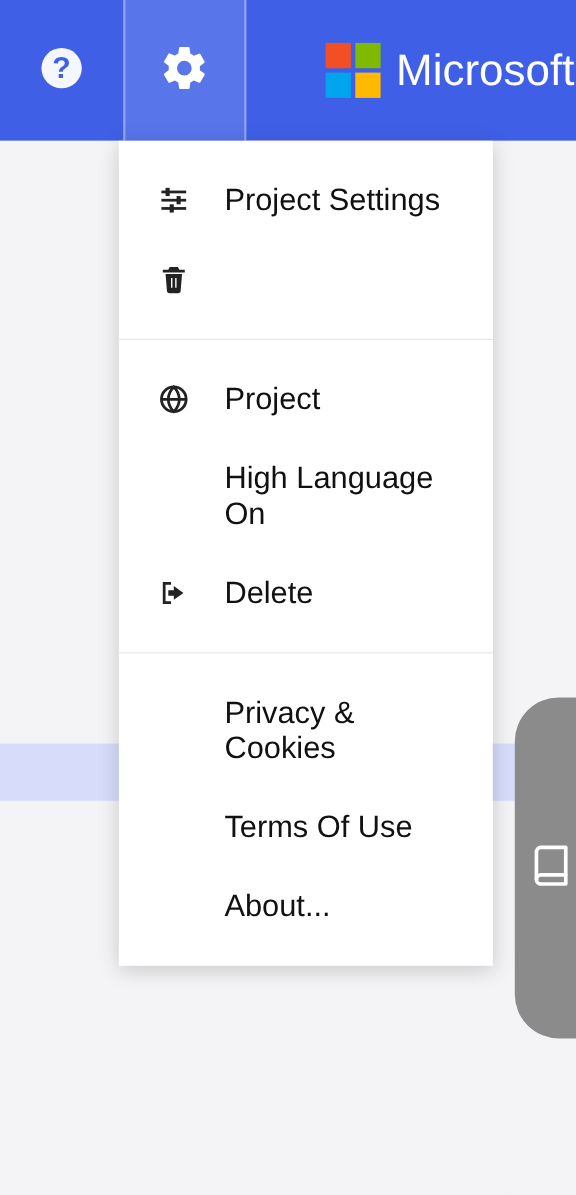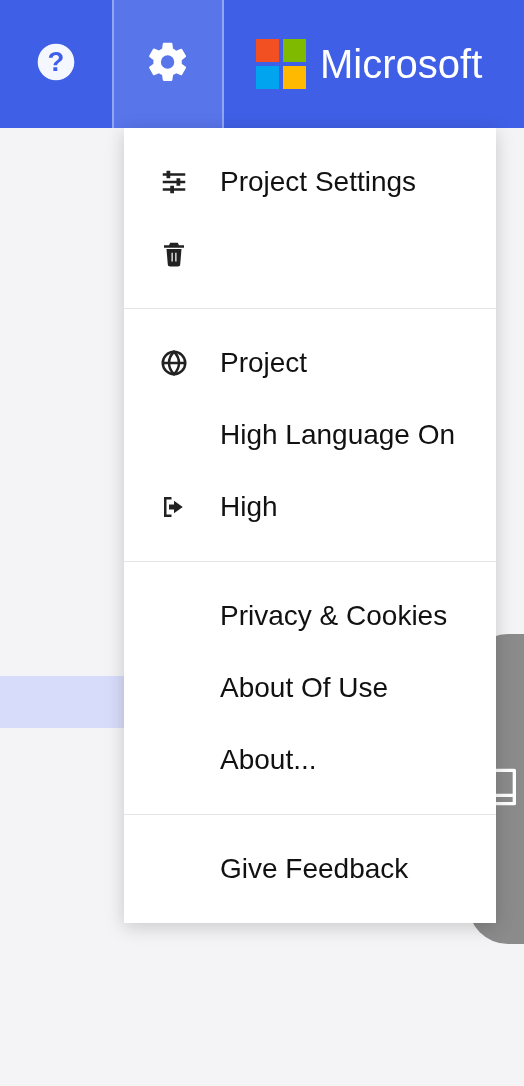--- a/index.html
+++ b/index.html
@@ -29,20 +29,21 @@
   .topbar-btn.active {
     background: #5875ea;
     border-left: 2px solid rgba(255,255,255,0.35);
     border-right: 2px solid rgba(255,255,255,0.35);
   }
   .brand {
     display: flex;
     align-items: center;
     gap: 14px;
     padding-left: 32px;
+    margin-left: 40px;
   }
   .ms-logo {
     width: 50px;
     height: 50px;
     display: grid;
     grid-template-columns: 1fr 1fr;
     grid-template-rows: 1fr 1fr;
     gap: 4px;
   }
   .ms-logo div { width: 100%; height: 100%; }
@@ -66,22 +67,22 @@
     left: 0;
     right: 0;
     top: 548px;
     height: 52px;
     background: #d7dcfa;
   }
 
   .dropdown {
     position: absolute;
     top: 128px;
-    left: 124px;
-    width: 372px;
+    left: 108px;
+    width: 340px;
     background: #fff;
     box-shadow: 0 4px 18px rgba(0,0,0,0.18);
     z-index: 10;
   }
   .menu-section {
     border-bottom: 1px solid #e5e5e5;
     padding: 18px 0;
   }
   .menu-section:last-child { border-bottom: none; }
   .menu-item {
@@ -193,45 +194,39 @@
     <div class="menu-item">
       <span class="menu-icon empty"></span>
       <span>High Language On</span>
     </div>
     <div class="menu-item">
       <span class="menu-icon">
         <svg viewBox="0 0 24 24" fill="currentColor">
             <path d="M4 4h6v2H6v12h4v2H4V4zm8 3 7 5-7 5v-3H8v-4h4V7z"></path>
           </svg>
       </span>
-      <span>High</span>
+      <span>Delete</span>
     </div>
   </div>
 
   <div class="menu-section">
     <div class="menu-item">
       <span class="menu-icon empty"></span>
       <span>Privacy &amp; Cookies</span>
     </div>
     <div class="menu-item">
       <span class="menu-icon empty"></span>
-      <span>About Of Use</span>
+      <span>Terms Of Use</span>
     </div>
     <div class="menu-item">
       <span class="menu-icon empty"></span>
       <span>About...</span>
     </div>
   </div>
 
-  <div class="menu-section">
-    <div class="menu-item">
-      <span class="menu-icon empty"></span>
-      <span>Give Feedback</span>
-    </div>
-  </div>
 
 </div>
 
 <div class="side-tab">
   <span>
     <svg viewBox="0 0 24 24" fill="none" stroke="#fff" stroke-width="2" stroke-linecap="round" stroke-linejoin="round">
         <path d="M4 19.5A2.5 2.5 0 0 1 6.5 17H20"></path>
         <path d="M6.5 2H20v20H6.5A2.5 2.5 0 0 1 4 19.5v-15A2.5 2.5 0 0 1 6.5 2z"></path>
       </svg>
   </span>

